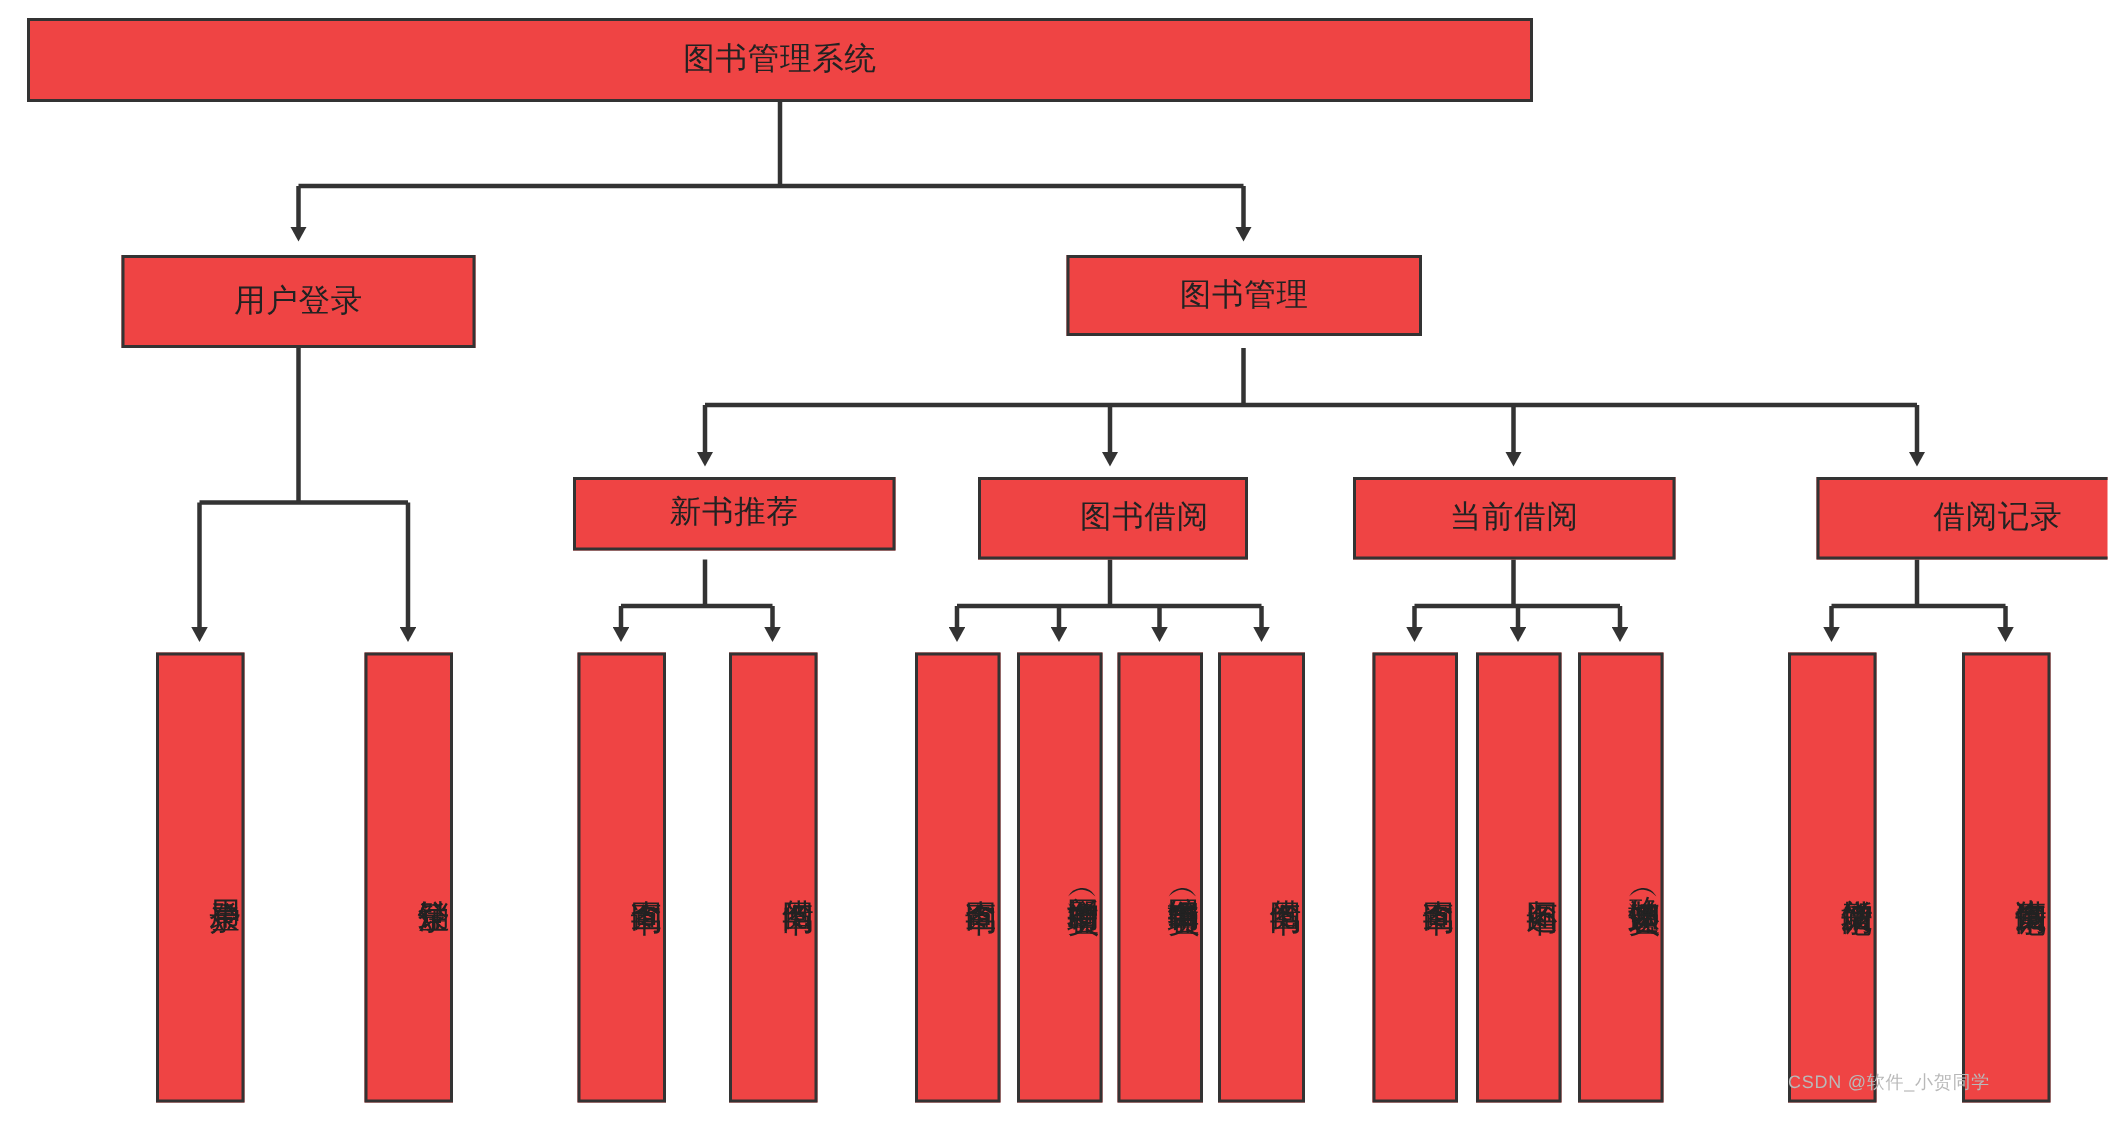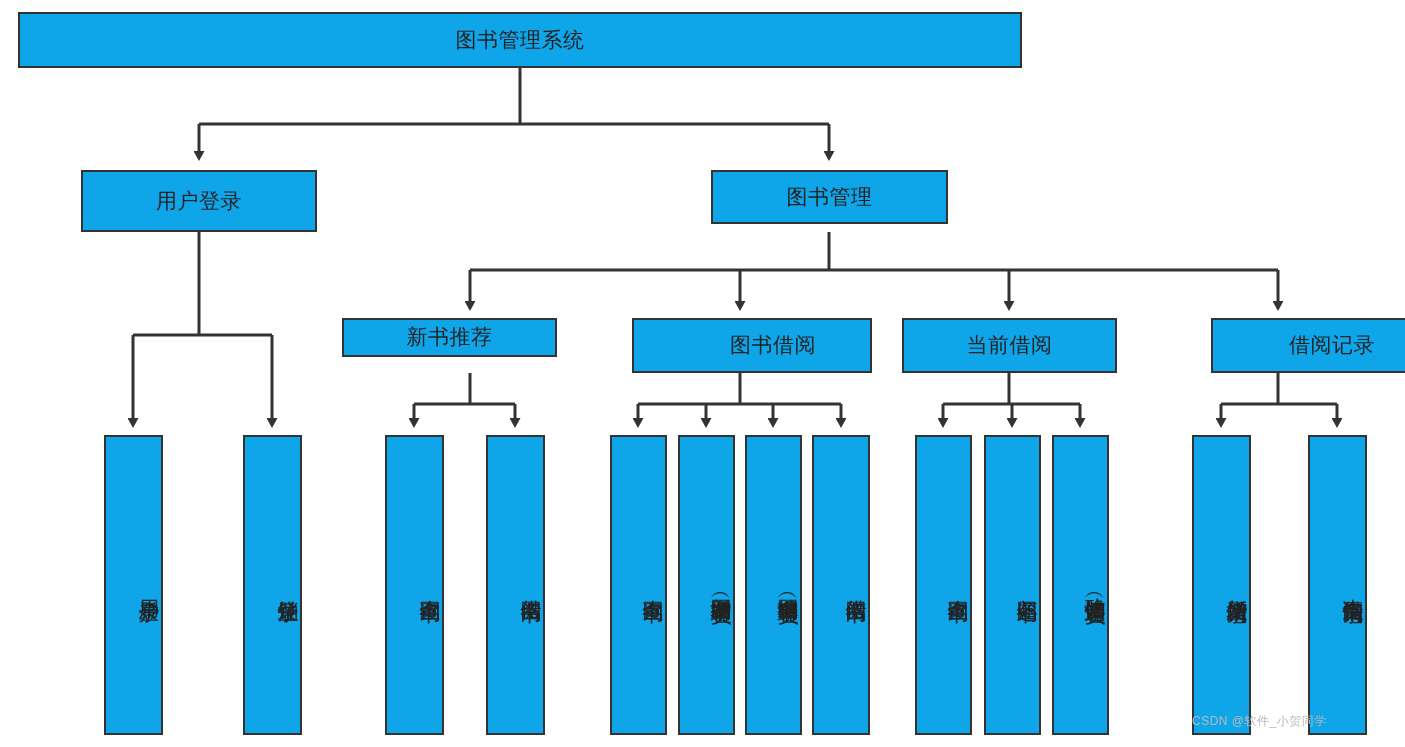--- a/index.html
+++ b/index.html
@@ -23,21 +23,21 @@
     position: absolute;
     top: 0;
     left: 0;
     width: 1405px;
     height: 747px;
   }
   .node-box {
     position: absolute;
     box-sizing: border-box;
     border: 2px solid #333333;
-    background: #0ea5e9;
+    background: #ef4444;
     display: flex;
     align-items: center;
     justify-content: center;
     color: #222222;
     line-height: 1.16;
   }
   .node-box.horiz {
     font-size: 21px;
     letter-spacing: 0.5px;
     text-align: center;
@@ -141,24 +141,24 @@
     <span class="node-label">图书管理系统</span>
   </div>
 
   <div class="node-box horiz" style="left:81px; top:170px; width:236px; height:62px;">
     <span class="node-label">用户登录</span>
   </div>
   <div class="node-box horiz" style="left:711px; top:170px; width:237px; height:54px;">
     <span class="node-label">图书管理</span>
   </div>
 
-  <div class="node-box horiz" style="left:342px; top:318px; width:215px; height:39px;">
+  <div class="node-box horiz" style="left:382px; top:318px; width:215px; height:49px;">
     <span class="node-label">新书推荐</span>
   </div>
-  <div class="node-box horiz" style="left:632px; top:318px; width:240px; height:55px;padding-left:42px;">
+  <div class="node-box horiz" style="left:652px; top:318px; width:180px; height:55px;padding-left:42px;">
     <span class="node-label">图书借阅</span>
   </div>
   <div class="node-box horiz" style="left:902px; top:318px; width:215px; height:55px;">
     <span class="node-label">当前借阅</span>
   </div>
   <div class="node-box horiz" style="left:1171px; top:318px; width:242px; height:55px;margin-left:40px;">
     <span class="node-label">借阅记录</span>
   </div>
 
   <div class="node-box vert" style="left:104px; top:435px; width:59px; height:300px;">

